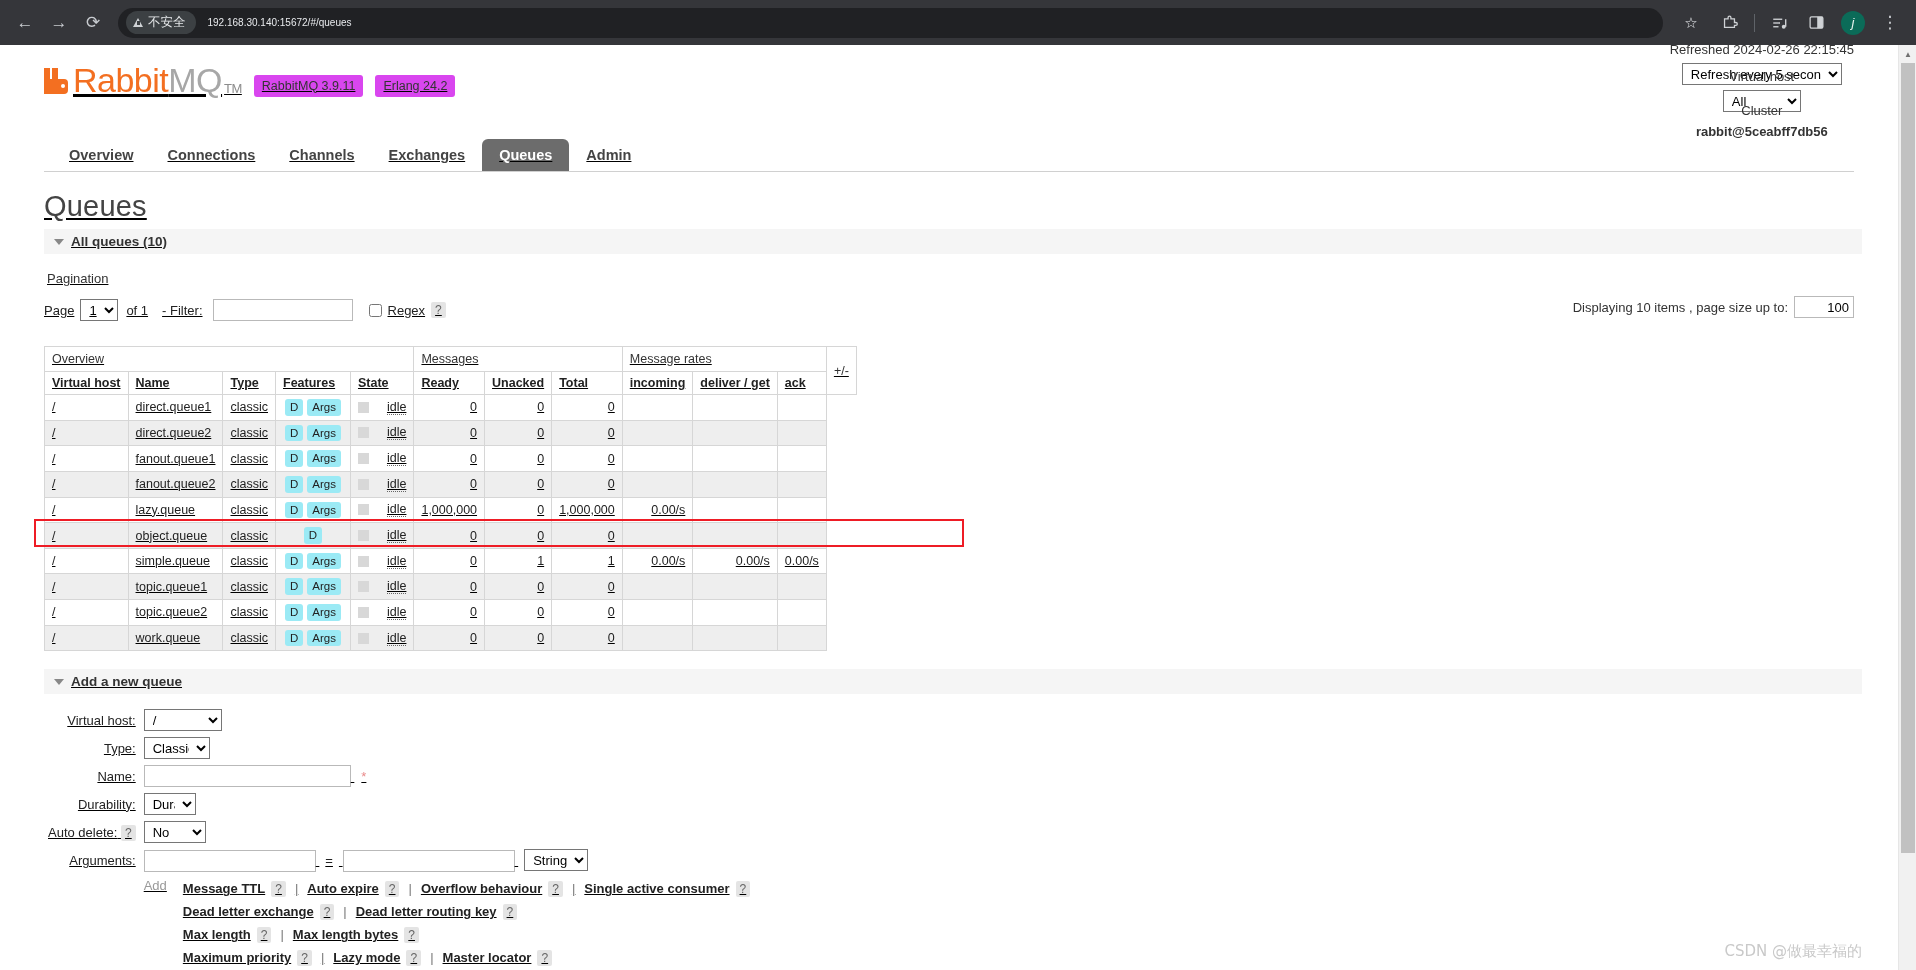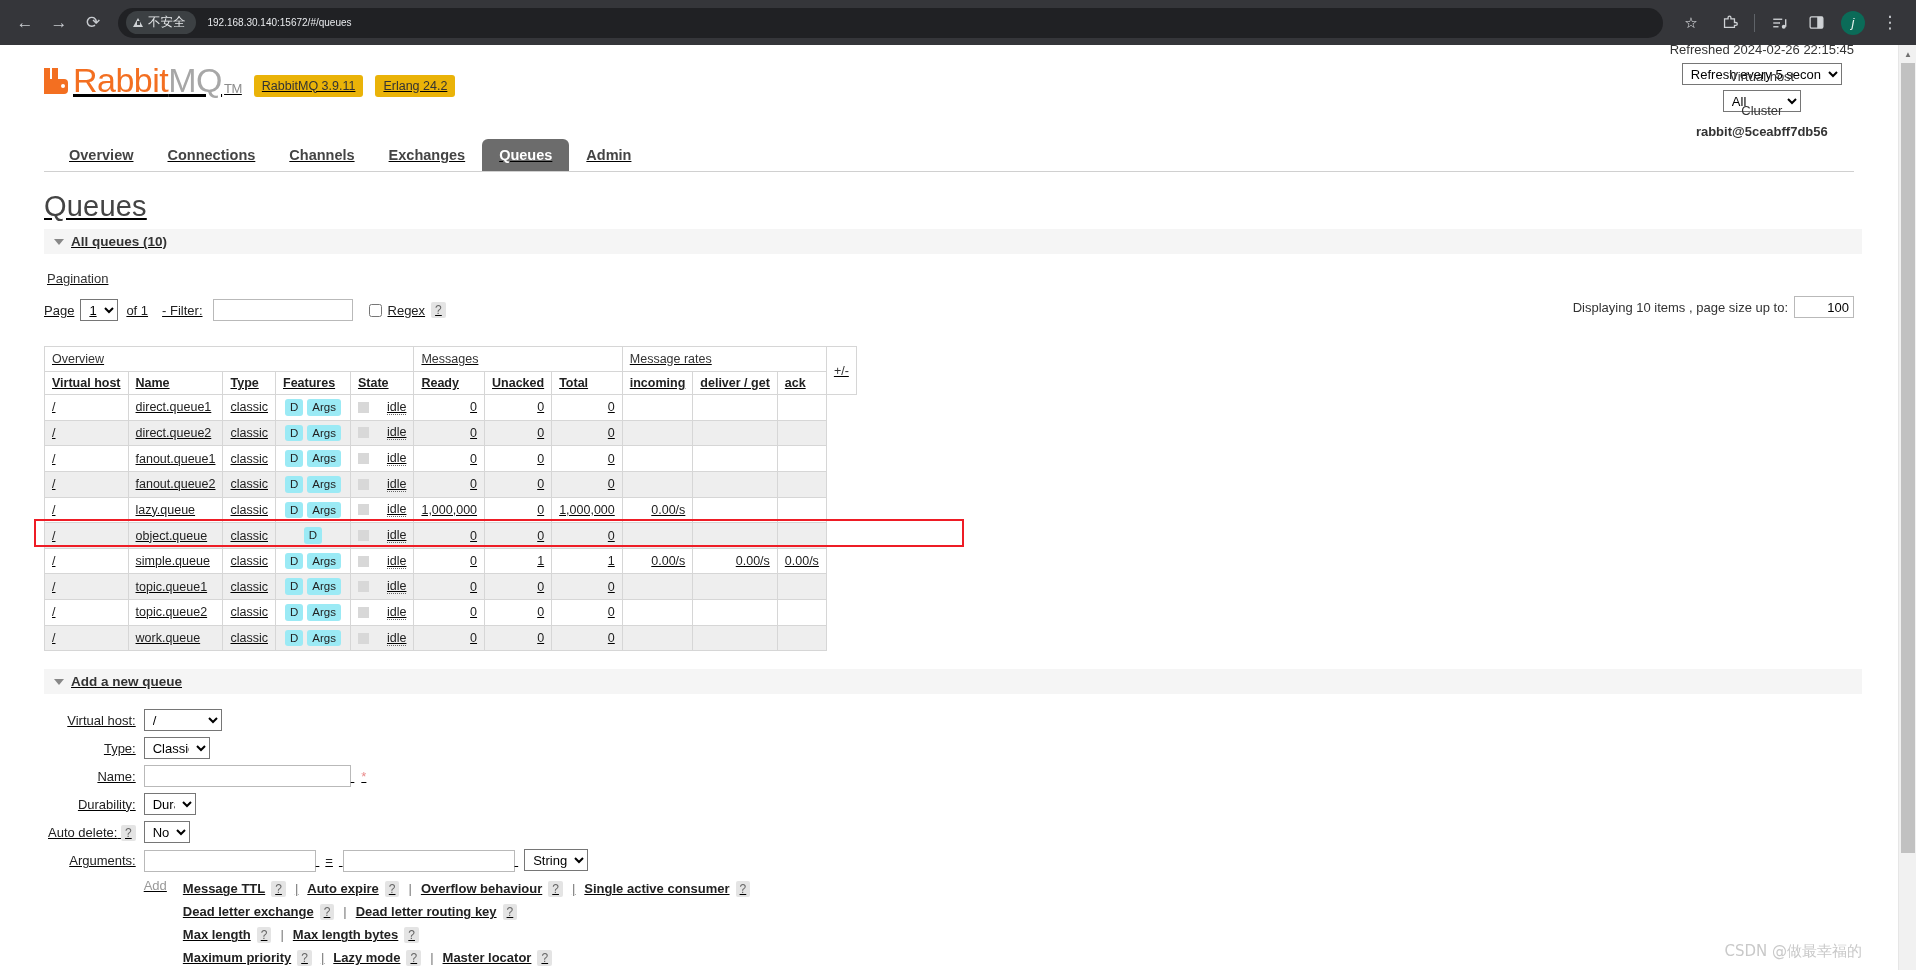--- a/index.html
+++ b/index.html
@@ -168,21 +168,21 @@
     border-radius: 0 4px 4px 0;
   }
   .logo-mark .dot {
     position: absolute; left: 17px; top: 16px;
     width: 4px; height: 4px; background: #ffffff; border-radius: 50%;
   }
   .logo-rabbit { color: #f36f21; font-weight: 400; }
   .logo-mq { color: #a7a7a7; font-weight: 400; }
   .logo-tm { color: #8c8c8c; font-size: 13px; margin-left: 2px; align-self: flex-end; padding-bottom: 4px;}
   .ver-chip {
-    background: #eab308;
+    background: #d946ef;
     color: #333;
     font-size: 12.5px;
     padding: 4px 8px;
     border-radius: 3px;
     margin-top: 10px;
   }
   .head-right {
     position: absolute;
     right: 0; top: 18px;
     text-align: right;
@@ -799,21 +799,21 @@
                 <option>Durable</option>
               </select>
             </td>
           </tr>
           <tr>
             <td class="lbl">
               <span>Auto delete:</span>
               <span class="qmark">?</span>
             </td>
             <td>
-              <select class="rmq-select" style="width:46px">
+              <select class="rmq-select" style="width:62px">
                 <option>No</option>
               </select>
             </td>
           </tr>
           <tr>
             <td class="lbl">Arguments:</td>
             <td style="white-space:nowrap">
               <input class="arg-input" type="text" value="" style="">
               <span class="eq">=</span>
               <input class="arg-input" type="text" value="" style="">

